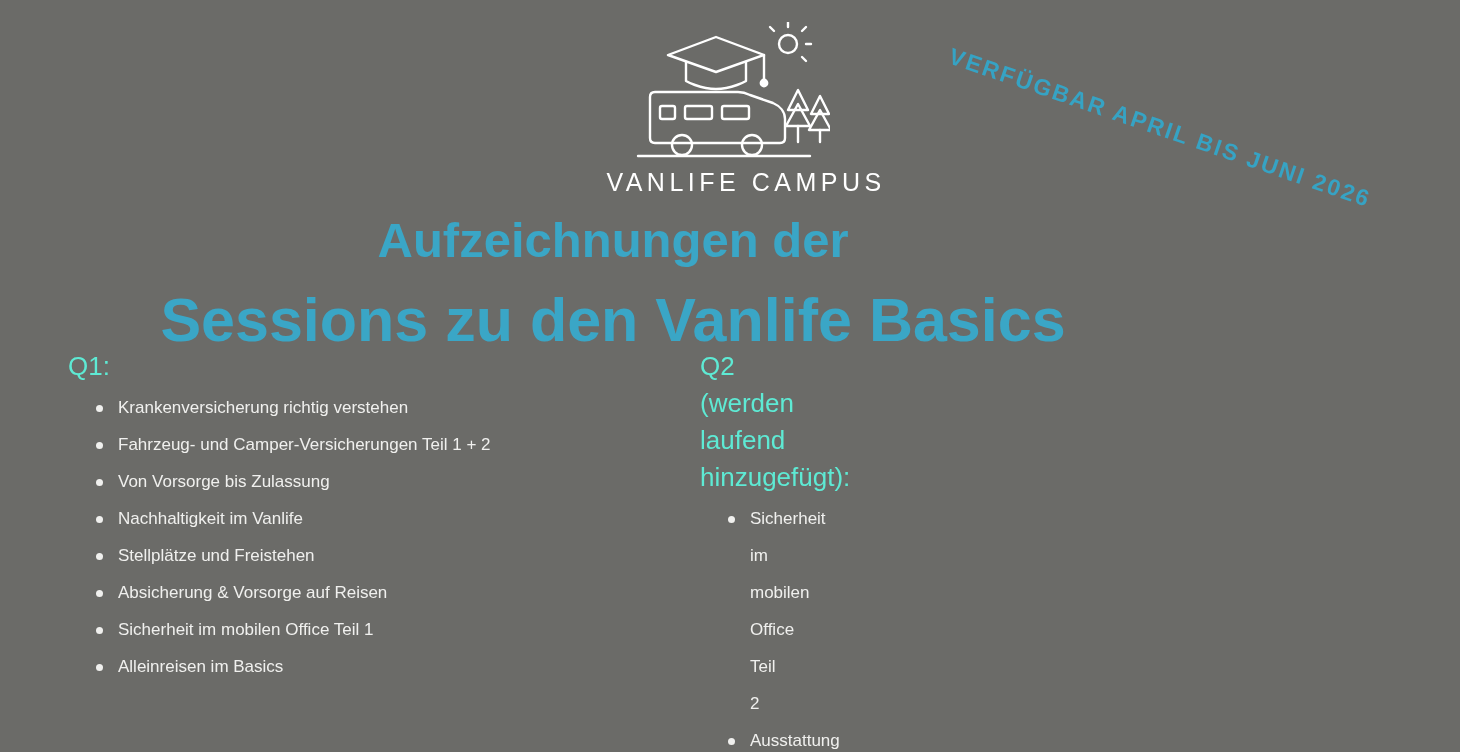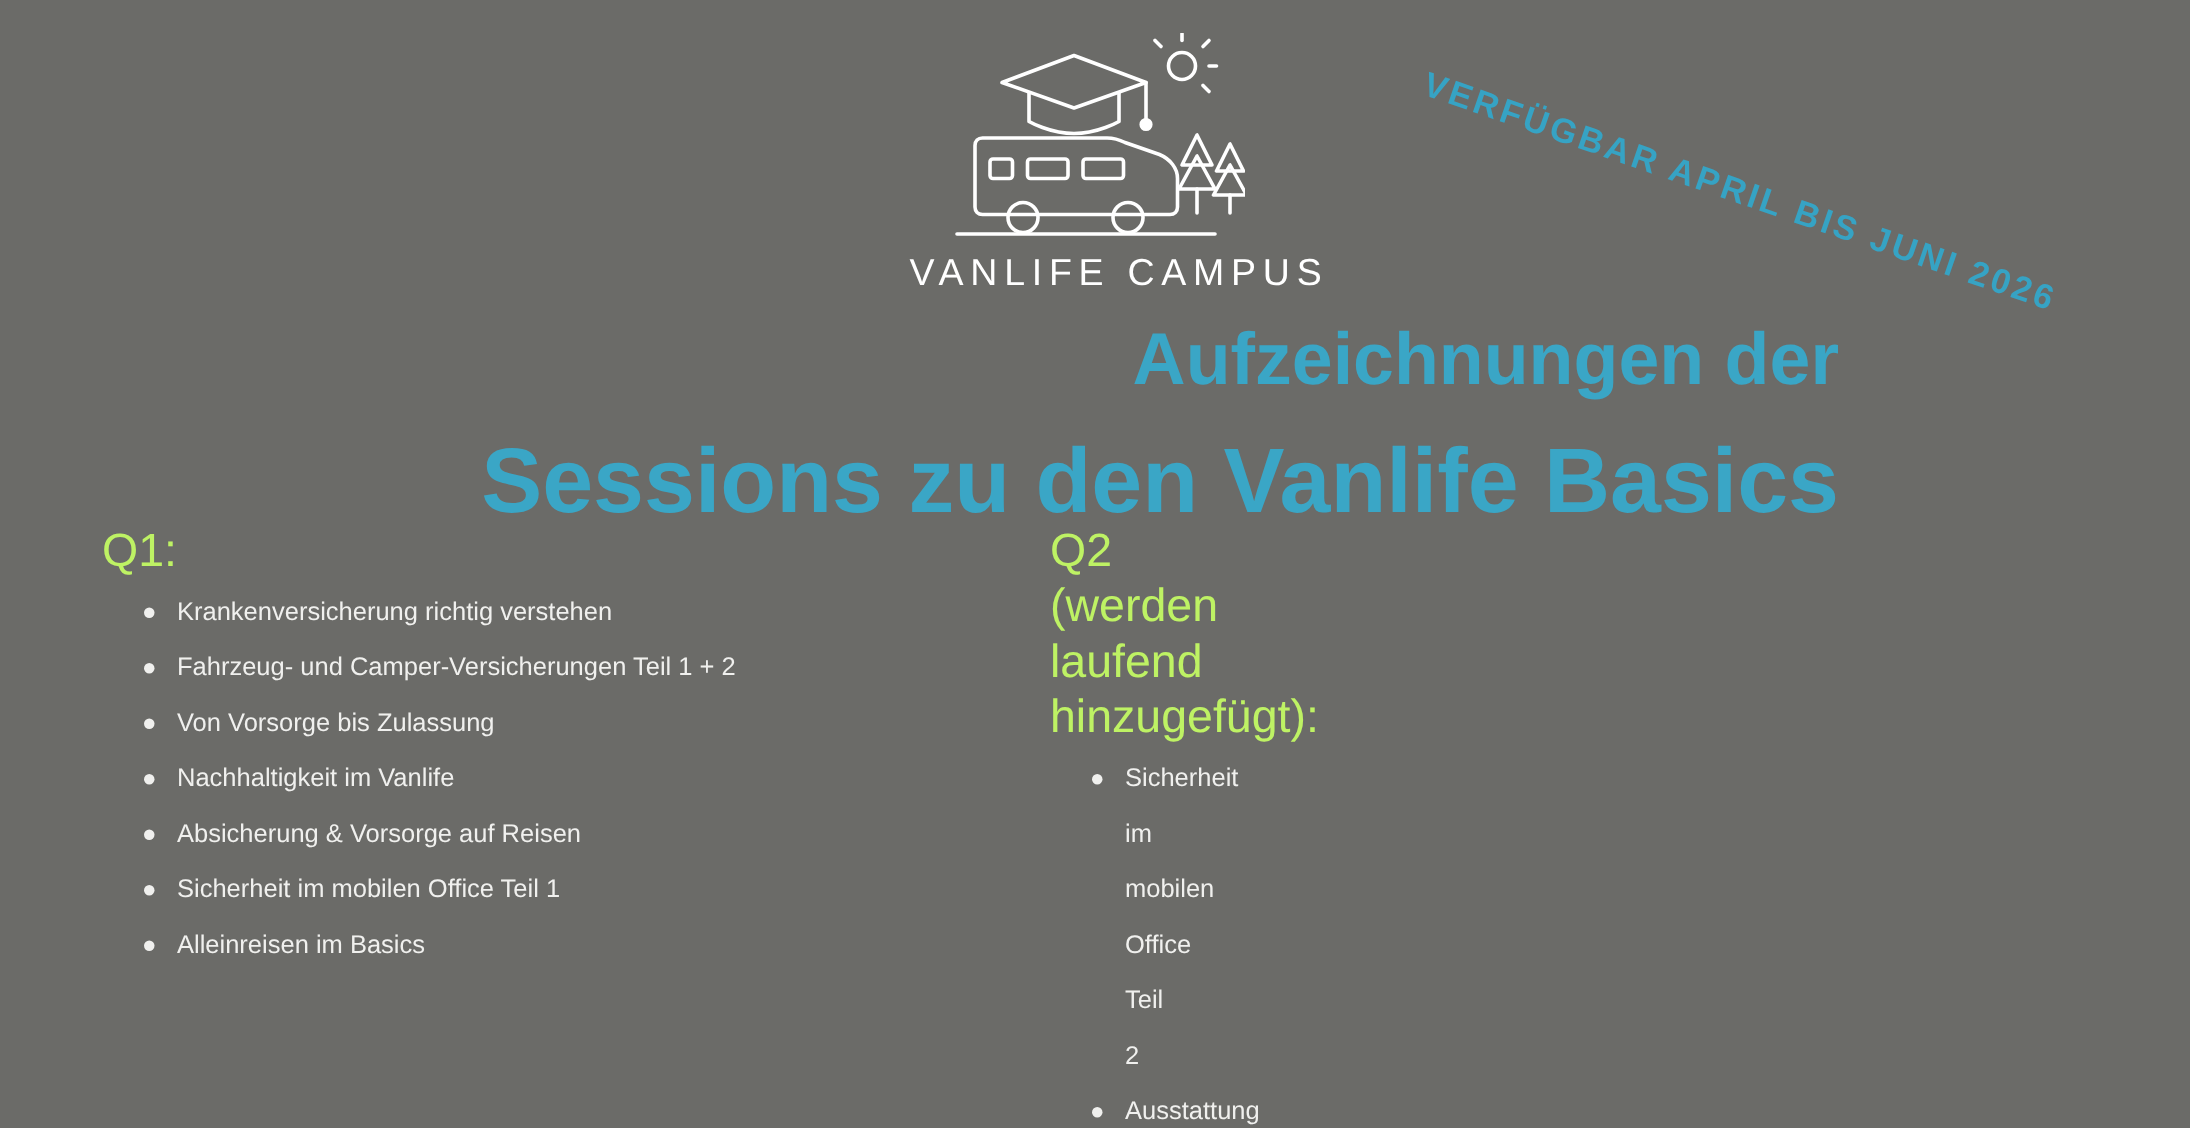--- a/index.html
+++ b/index.html
@@ -52,21 +52,21 @@
     font-size: 23px;
     font-weight: bold;
     letter-spacing: 2.2px;
     white-space: nowrap;
   }
 
   
   .title-1, .title-2 {
     position: absolute;
     width: 1226px;
-    text-align: right;
+    text-align: center;
     color: #3aa6c6;
     font-weight: bold;
     font-family: "Liberation Sans", sans-serif;
   }
   .title-1 {
     top: 212px;
     font-size: 49px;
   }
   .title-2 {
     top: 285px;
@@ -86,22 +86,22 @@
     padding-left: 68px;
     box-sizing: border-box;
   }
   .col-right {
     width: 760px;
     padding-left: 738px;
     box-sizing: border-box;
     margin-left: -738px;
   }
   .col-head {
-    color: #bef264;
-    font-size: 31px;
+    color: #5eead4;
+    font-size: 26px;
     line-height: 37px;
     font-family: "Liberation Sans", sans-serif;
     font-weight: 400;
   }
   ul.items {
     list-style: none;
     margin: 4px 0 0 0;
     padding: 0 0 0 46px;
   }
   ul.items li {
@@ -171,20 +171,21 @@
 
   <div class="columns">
 
     <div class="col-left">
       <div class="col-head">Q1:</div>
       <ul class="items">
         <li>Krankenversicherung richtig verstehen</li>
         <li>Fahrzeug- und Camper-Versicherungen Teil 1 + 2</li>
         <li>Von Vorsorge bis Zulassung</li>
         <li>Nachhaltigkeit im Vanlife</li>
+        <li>Stellplätze und Freistehen</li>
         <li>Absicherung &amp; Vorsorge auf Reisen</li>
         <li>Sicherheit im mobilen Office Teil 1</li>
         <li>Alleinreisen im Basics</li>
       </ul>
     </div>
 
     <div class="col-right">
       <div class="col-head">Q2</div>
       <div class="col-head">(werden laufend hinzugefügt):</div>
       <ul class="items">

